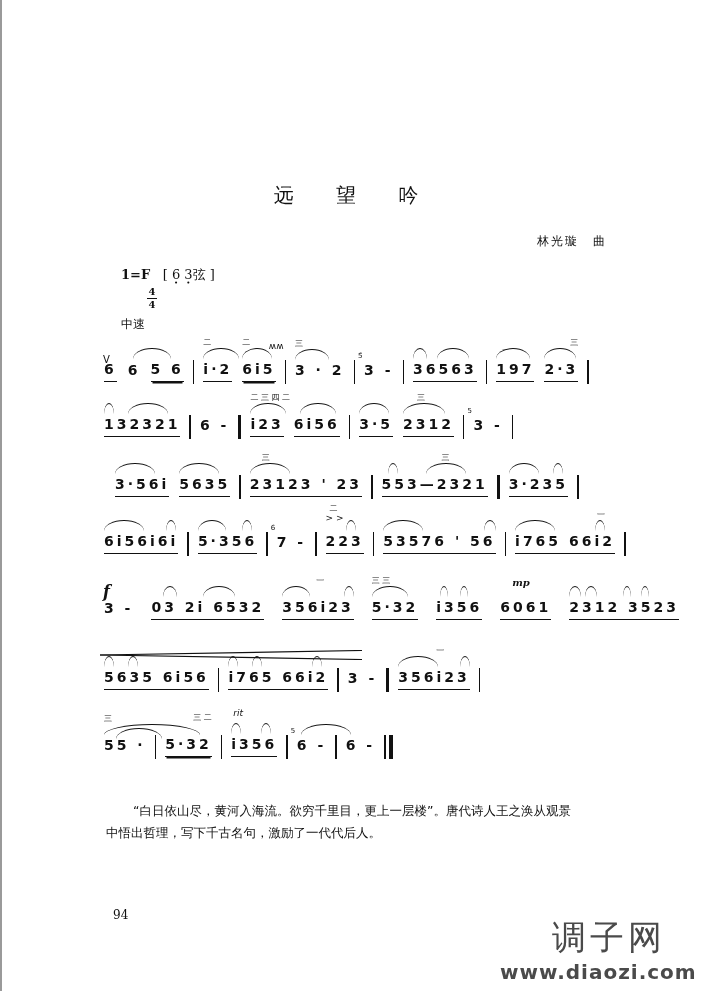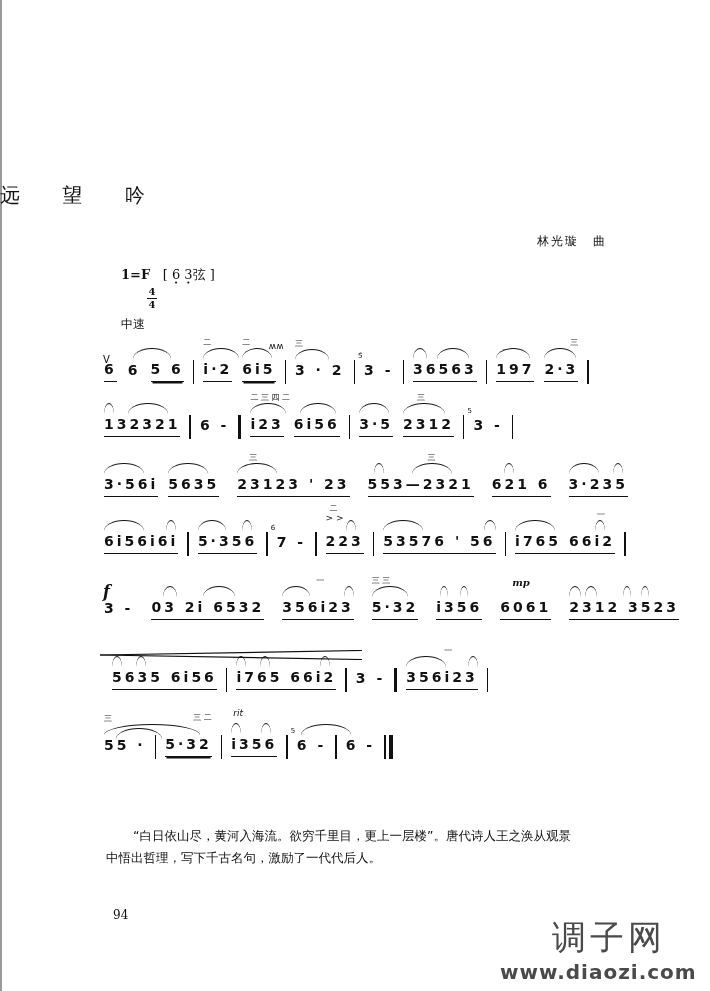--- a/index.html
+++ b/index.html
@@ -1,19 +1,19 @@
 <!DOCTYPE html>
 <html><head>
 <meta charset="utf-8">
 <style>
   html, body { margin:0; padding:0; }
   body { width:710px; height:991px; background:#ffffff; position:relative; overflow:hidden;
          font-family:"DejaVu Sans", sans-serif; color:#111; }
   .left-edge { position:absolute; left:0; top:0; width:2px; height:991px; background:#9a9a9a; }
-  .title { position:absolute; left:0; width:710px; top:182px; text-align:left;
+  .title { position:absolute; left:0; width:710px; top:182px; text-align:center;
            font-family:"DejaVu Serif", serif; font-size:20px; letter-spacing:18px; color:#111; }
   .composer { position:absolute; right:103px; top:233px; font-size:12px; letter-spacing:2px; }
   .composer .gap { display:inline-block; width:14px; }
   .key { position:absolute; left:121px; top:266px; font-family:"DejaVu Serif", serif; font-size:13px; font-weight:bold; }
   .key .br { font-weight:normal; margin-left:8px; }
   .key .dotlow { position:relative; display:inline-block; }
   .key .dotlow::after { content:"•"; position:absolute; left:2px; top:12px; font-size:7px; }
   .ts { position:absolute; left:147px; top:287px; font-family:"DejaVu Serif", serif; font-weight:bold;
         font-size:10px; text-align:center; line-height:10px; }
   .ts .line { border-top:1px solid #111; width:10px; margin:1px 0; }
@@ -179,21 +179,21 @@
           <span class="n">3 -</span>
         </div>
     </div>
     <div class="bar"></div>
   </div>
 </div>
 
 <div class="staff" style="top:455px;">
   <div class="row">
     <div class="m">
-      <div class="grp u1" style="margin-left:0">
+      <div class="grp u1" style="margin-left:11px">
           <span class="slur" style="left:0;width:40px;"></span>
           <span class="n">3·56i</span>
         </div>
       <div class="grp u1">
           <span class="slur" style="left:0;width:40px;"></span>
           <span class="n">5635</span>
         </div>
     </div>
     <div class="bar"></div>
     <div class="m">
@@ -206,26 +206,20 @@
     <div class="bar"></div>
     <div class="m">
       <div class="grp u1">
           <span class="fing" style="left:60px">三</span>
           <span class="slur" style="left:6px;width:10px;"></span>
           <span class="slur" style="left:44px;width:40px;"></span>
           <span class="n">553—2321</span>
         </div>
     </div>
     <div class="bar"></div>
-    <div class="m">
-      <div class="grp u1">
-          <span class="slur" style="left:12px;width:10px;"></span>
-          <span class="n">621 6</span>
-        </div>
-    </div>
     <div class="bar"></div>
     <div class="m">
       <div class="grp u1">
           <span class="slur" style="left:0;width:30px;"></span>
           <span class="slur" style="left:44px;width:10px;"></span>
           <span class="n">3·235</span>
         </div>
     </div>
     <div class="bar"></div>
   </div>
@@ -350,21 +344,21 @@
 <div class="cresc">
   <svg width="262" height="10">
       <line x1="0" y1="5" x2="262" y2="0.5" stroke="#111" stroke-width="1.2"></line>
       <line x1="0" y1="5" x2="262" y2="9.5" stroke="#111" stroke-width="1.2"></line>
     </svg>
 </div>
 
 <div class="staff" style="top:648px;">
   <div class="row">
     <div class="m">
-      <div class="grp u1" style="margin-left:8px">
+      <div class="grp u1" style="margin-left:0">
           <span class="slur" style="left:0;width:10px;"></span>
           <span class="slur" style="left:24px;width:10px;"></span>
           <span class="n">5635 6i56</span>
         </div>
     </div>
     <div class="bar"></div>
     <div class="m">
       <div class="grp u1">
           <span class="slur" style="left:0;width:10px;"></span>
           <span class="slur" style="left:24px;width:10px;"></span>
@@ -431,19 +425,19 @@
       <div class="grp">
           <span class="n">6 -</span>
         </div>
     </div>
     <div class="bar thin"></div>
     <div class="bar final"></div>
   </div>
 </div>
 
 <div class="prose">
-  <p style="text-indent:12px;margin-top:25px;">“白日依山尽，黄河入海流。欲穷千里目，更上一层楼”。唐代诗人王之涣从观景</p>
+  <p style="text-indent:12px;">“白日依山尽，黄河入海流。欲穷千里目，更上一层楼”。唐代诗人王之涣从观景</p>
   <p style="margin-left:-15px;">中悟出哲理，写下千古名句，激励了一代代后人。</p>
 </div>
 
 <div class="page-num">94</div>
 <div class="wm-title">调子网</div>
 <div class="wm-url">www.diaozi.com</div>
 
 </body></html>

